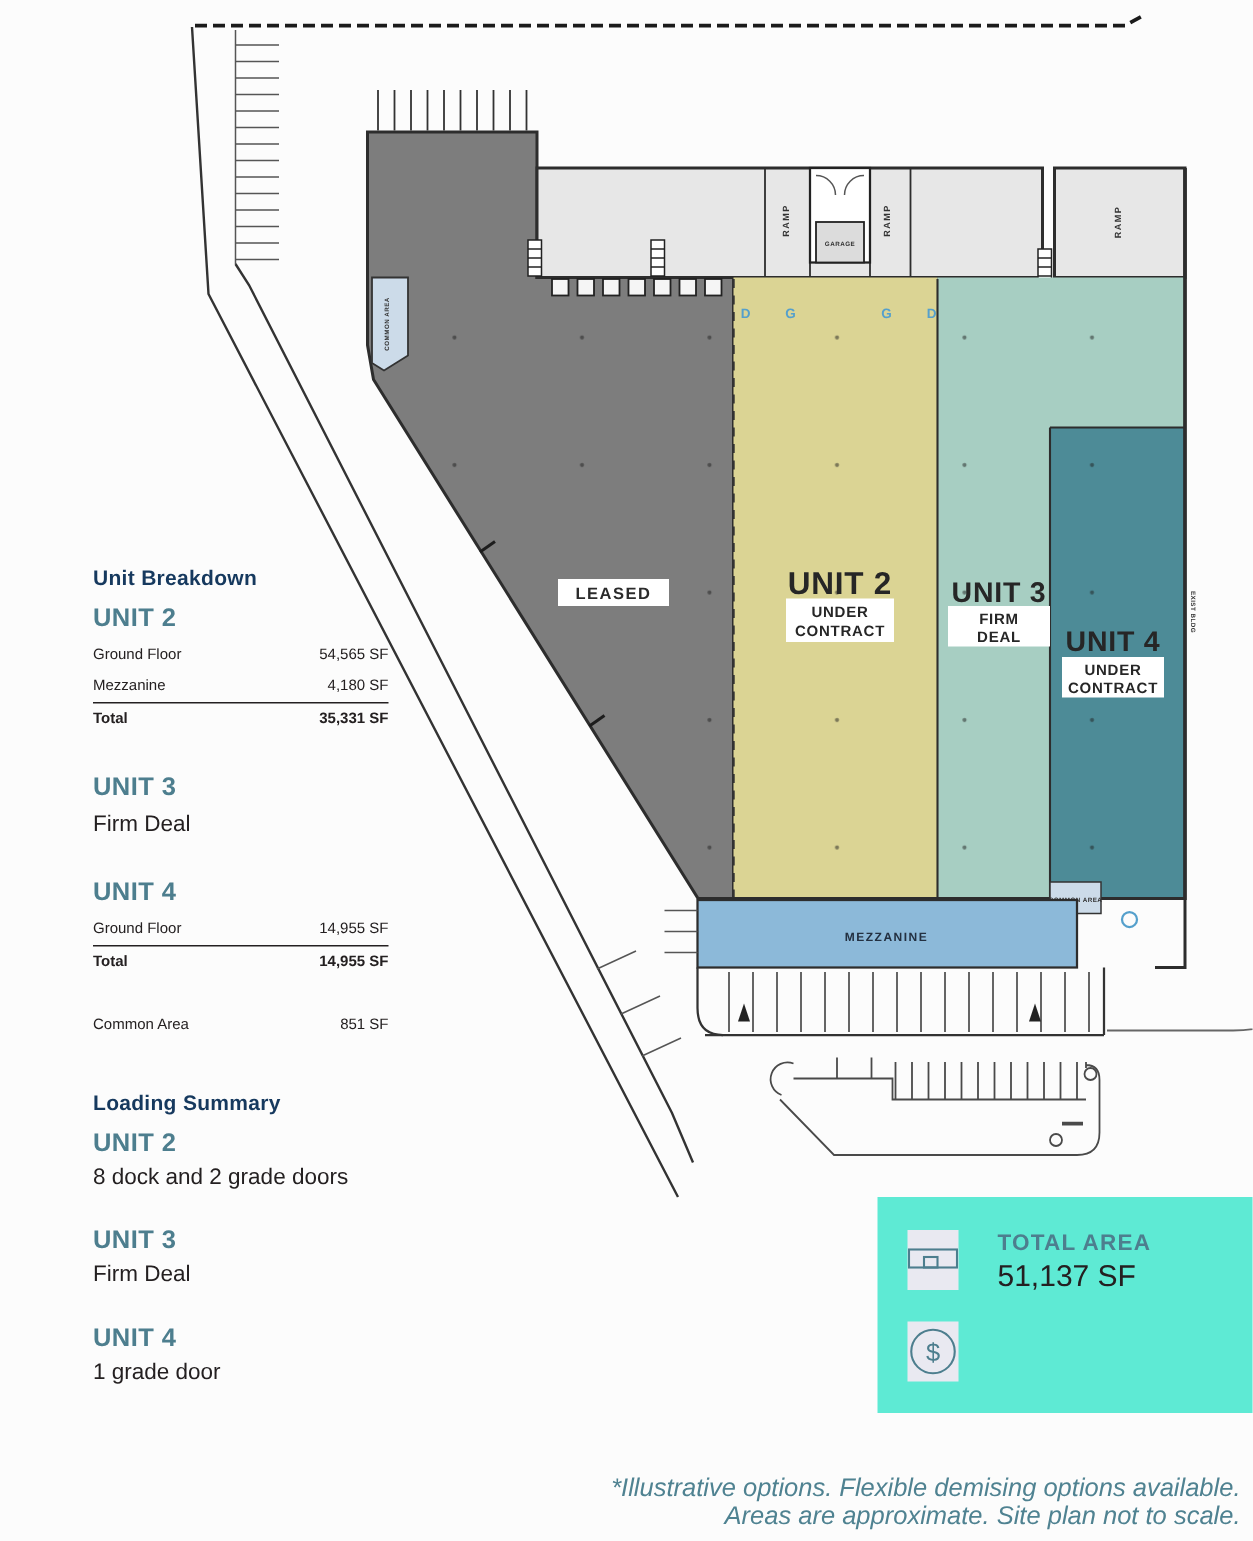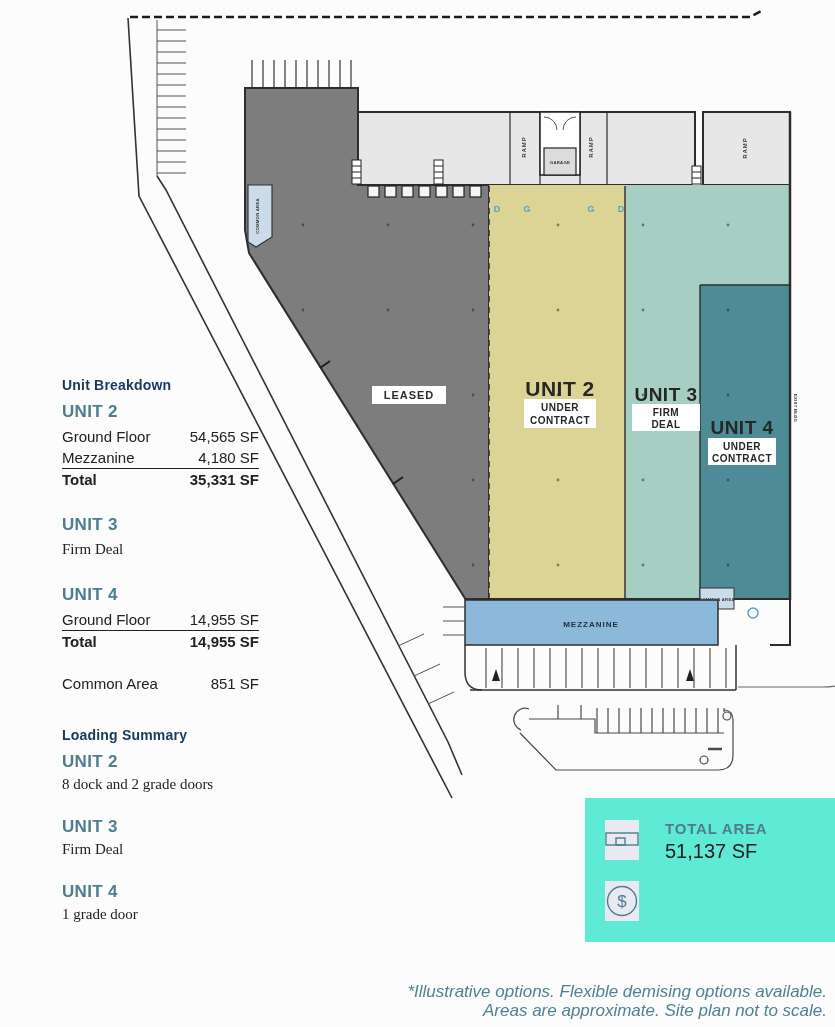--- a/index.html
+++ b/index.html
@@ -20,26 +20,26 @@
   .t-mezz{font-size:8px;font-weight:700;fill:#233041;letter-spacing:1px;text-anchor:middle;}
   .t-ramp{font-size:6px;font-weight:700;fill:#333;letter-spacing:1px;text-anchor:middle;}
   .t-micro{font-size:4.2px;font-weight:700;fill:#333;letter-spacing:.3px;text-anchor:middle;}
   .t-dg{font-size:9px;font-weight:700;fill:#55a0cc;text-anchor:middle;}
   .ln{stroke:#2d2d2d;fill:none;}
   .thin{stroke:#555;fill:none;stroke-width:1;}
   
   .panel{width:197px;}
   .panel .title{font-size:14px;font-weight:800;color:#16395e;line-height:22px;margin-bottom:6px;letter-spacing:.2px;}
   .unit-name{font-size:17px;font-weight:600;color:#4d7e8e;line-height:20px;margin-bottom:4px;letter-spacing:.3px;}
-  .row{display:flex;justify-content:space-between;font-size:15px;line-height:21px;gap:24px;}
+  .row{display:flex;justify-content:space-between;font-size:10px;line-height:21px;gap:24px;}
   .row.ul{border-bottom:1.6px solid #242021;}
   .row.bold{font-weight:700;}
   .gap{height:25px;}
   .gap-s{height:21px;}
-  .detail{font-size:15px;line-height:21px;font-family:Liberation Serif, serif;}
+  .detail{font-size:15px;line-height:21px;}
   
   .info-box{left:585px;top:798px;width:266px;height:144px;background:#5eead4;padding:0;box-sizing:border-box;}
   .info-row{display:flex;align-items:flex-start;margin-left:20px;}
   .info-row.r1{margin-top:22px;}
   .info-row.r2{margin-top:20px;}
   .icon-cell{width:34px;height:40px;background:#e9e9f1;display:flex;align-items:center;justify-content:center;flex:none;}
   .info-text{margin-left:26px;}
   .info-label{font-size:15px;font-weight:700;color:#4d7e8e;letter-spacing:.8px;line-height:18px;}
   .info-value{font-size:20px;color:#242021;line-height:20px;margin-top:3px;}
   

